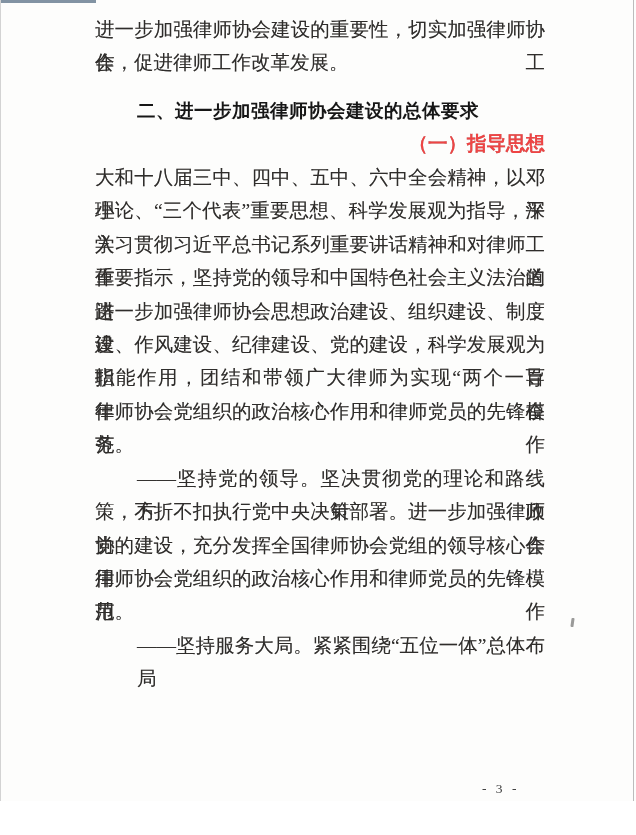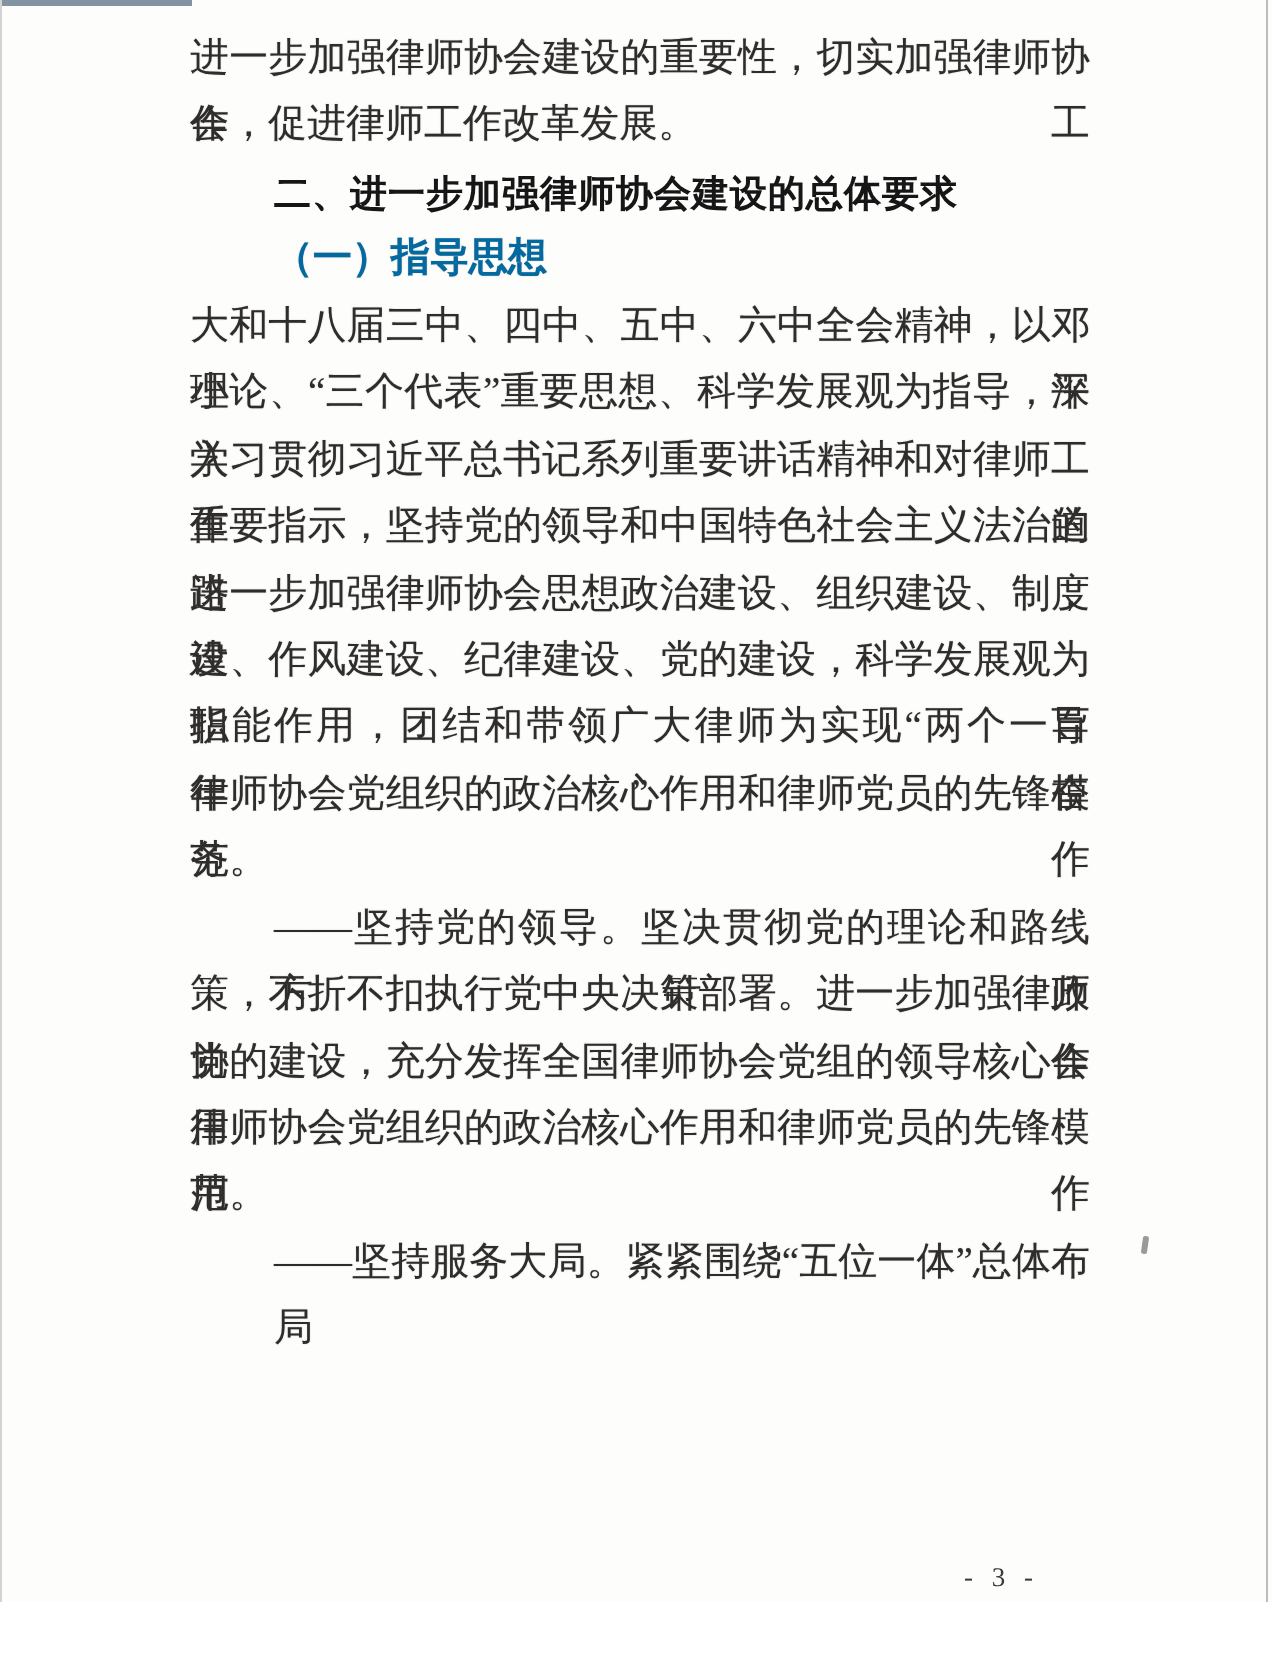--- a/index.html
+++ b/index.html
@@ -28,25 +28,27 @@
     text-align-last:justify;
   }
   .indent{padding-left:42px;}
   .heading{
     font-family:"Liberation Sans","DejaVu Sans",sans-serif;
     font-weight:700;
     font-size:18.5px;
     color:#161616;
     letter-spacing:.5px;
     text-shadow:none;
+    margin-top:14px;
   }
   .subheading{
     font-weight:700;
     font-size:19.5px;
-    color:#0369a1;
+    color:#ef4444;
+    text-align:right;
   }
   .footer-pagenum{
     position:absolute;
     left:482px;top:781px;
     font-size:13.5px;
     letter-spacing:3px;
     color:#3a3a3a;
   }
   
   .edge-left{position:absolute;left:0;top:0;width:1px;height:100%;background:#d3d3d3;}

